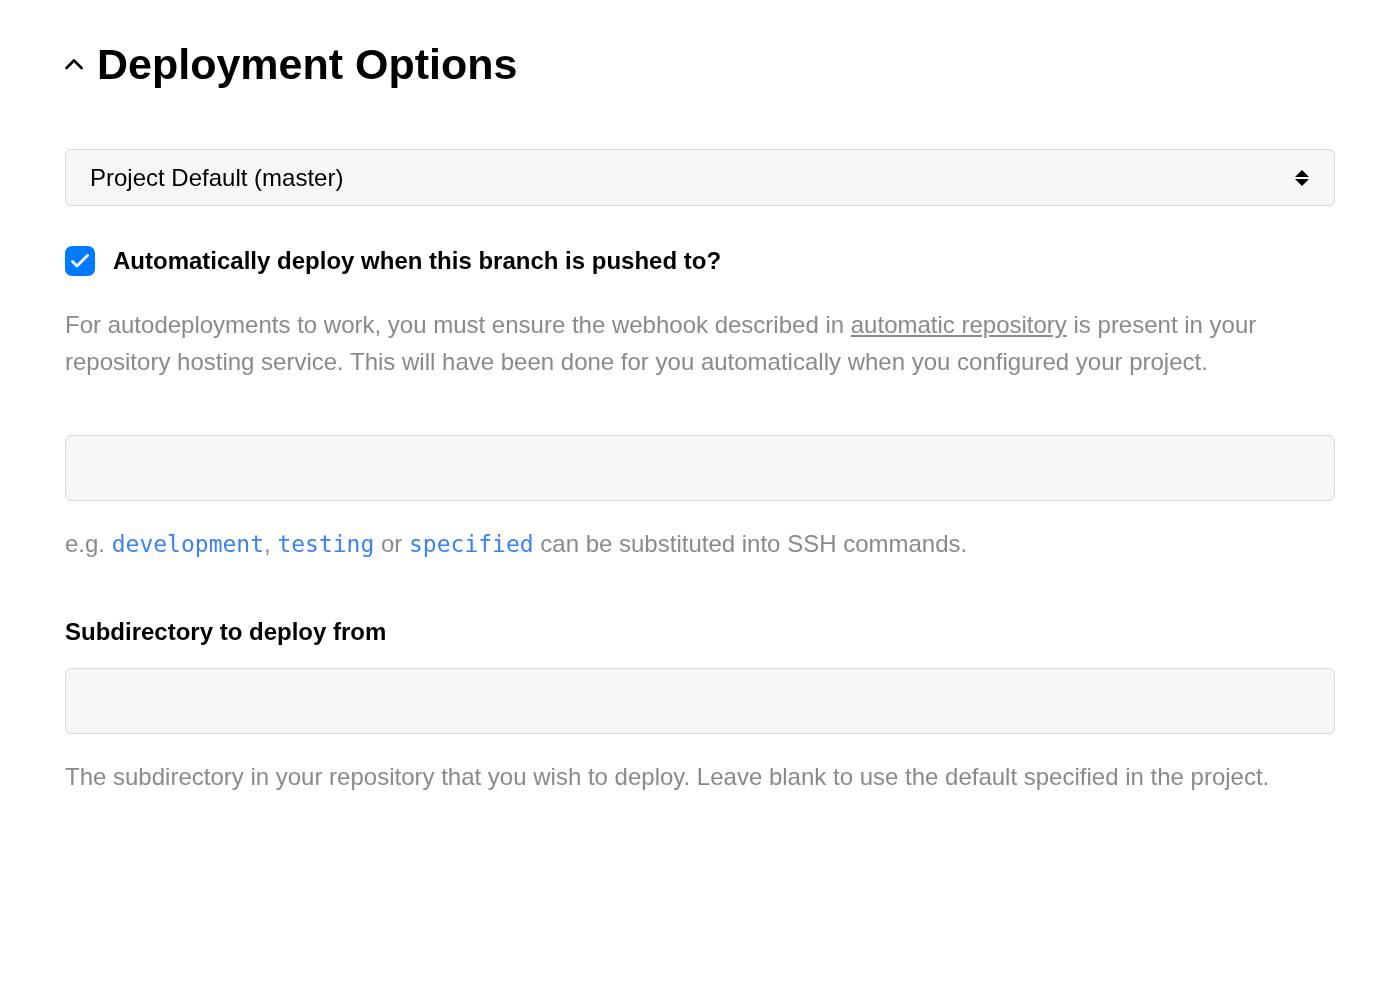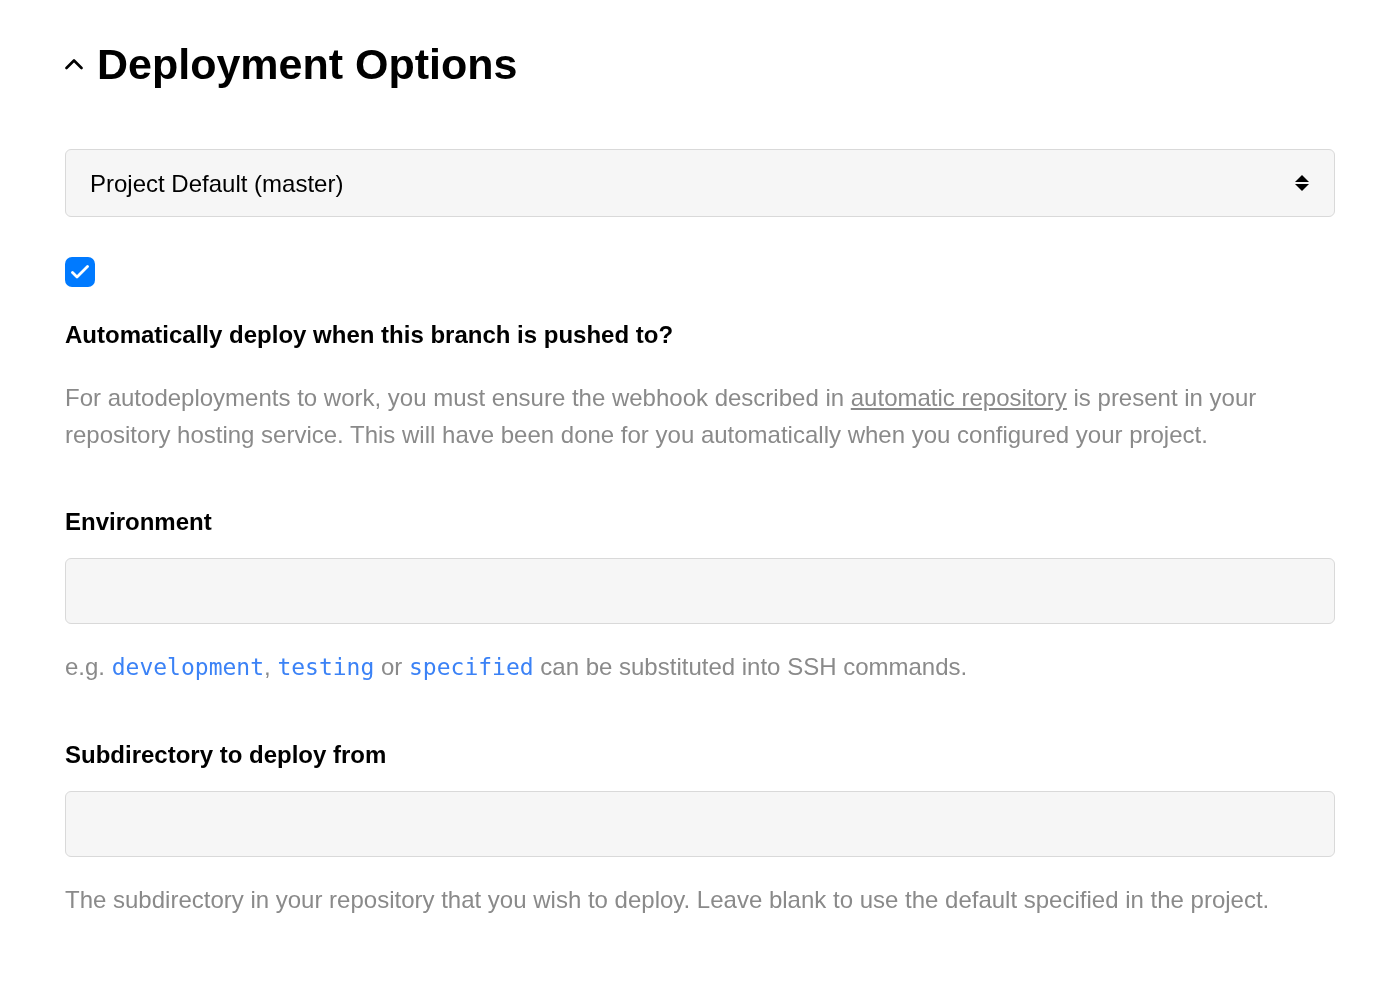--- a/index.html
+++ b/index.html
@@ -44,21 +44,21 @@
     margin-bottom: 22px;
     display: block;
   }
   .select-wrapper {
     position: relative;
     width: 100%;
     margin-bottom: 40px;
   }
   .select {
     width: 100%;
-    height: 68px;
+    height: 57px;
     background: #f6f6f6;
     border: 1px solid #d9d9d9;
     border-radius: 6px;
     padding: 0 50px 0 24px;
     font-size: 24px;
     font-weight: 400;
     color: #000;
     appearance: none;
     -webkit-appearance: none;
     cursor: pointer;
@@ -78,24 +78,23 @@
   .caret-tri {
     width:0;height:0;
     border-left:7px solid transparent;
     border-right:7px solid transparent;
   }
   .caret-up { border-bottom:7px solid #000; }
   .caret-down { border-top:7px solid #000; }
 
   .checkbox-row {
     display: flex;
-    align-items: flex-start;
-    gap: 34px;
+    align-items: center;
+    gap: 18px;
     margin-bottom: 30px;
-    flex-direction: column;
   }
   .checkbox {
     width: 30px;
     height: 30px;
     border-radius: 7px;
     background: #007aff;
     display: flex;
     align-items: center;
     justify-content: center;
     cursor: pointer;
@@ -177,21 +176,20 @@
     </svg>
   </div>
   <span class="checkbox-label">Automatically deploy when this branch is pushed to?</span>
 </div>
 
 <p class="help-text">
   <span>For autodeployments to work, you must ensure the webhook described in </span><a href="#">automatic repository</a><span> is present in your repository hosting service. This will have been done for you automatically when you configured your project.</span>
 </p>
 
 <div>
-  <label class="field-label">Environment</label>
   <input type="text" class="text-input" value="" style="">
   <p class="hint-text">
     <span>e.g. </span><code>development</code><span>, </span><code>testing</code><span> or </span><code>specified</code><span> can be substituted into SSH commands.</span>
   </p>
 </div>
 
 <div class="field-group-last">
   <label class="field-label">Subdirectory to deploy from</label>
   <input type="text" class="text-input" value="" style="">
   <p class="hint-text">The subdirectory in your repository that you wish to deploy. Leave blank to use the default specified in the project.</p>

